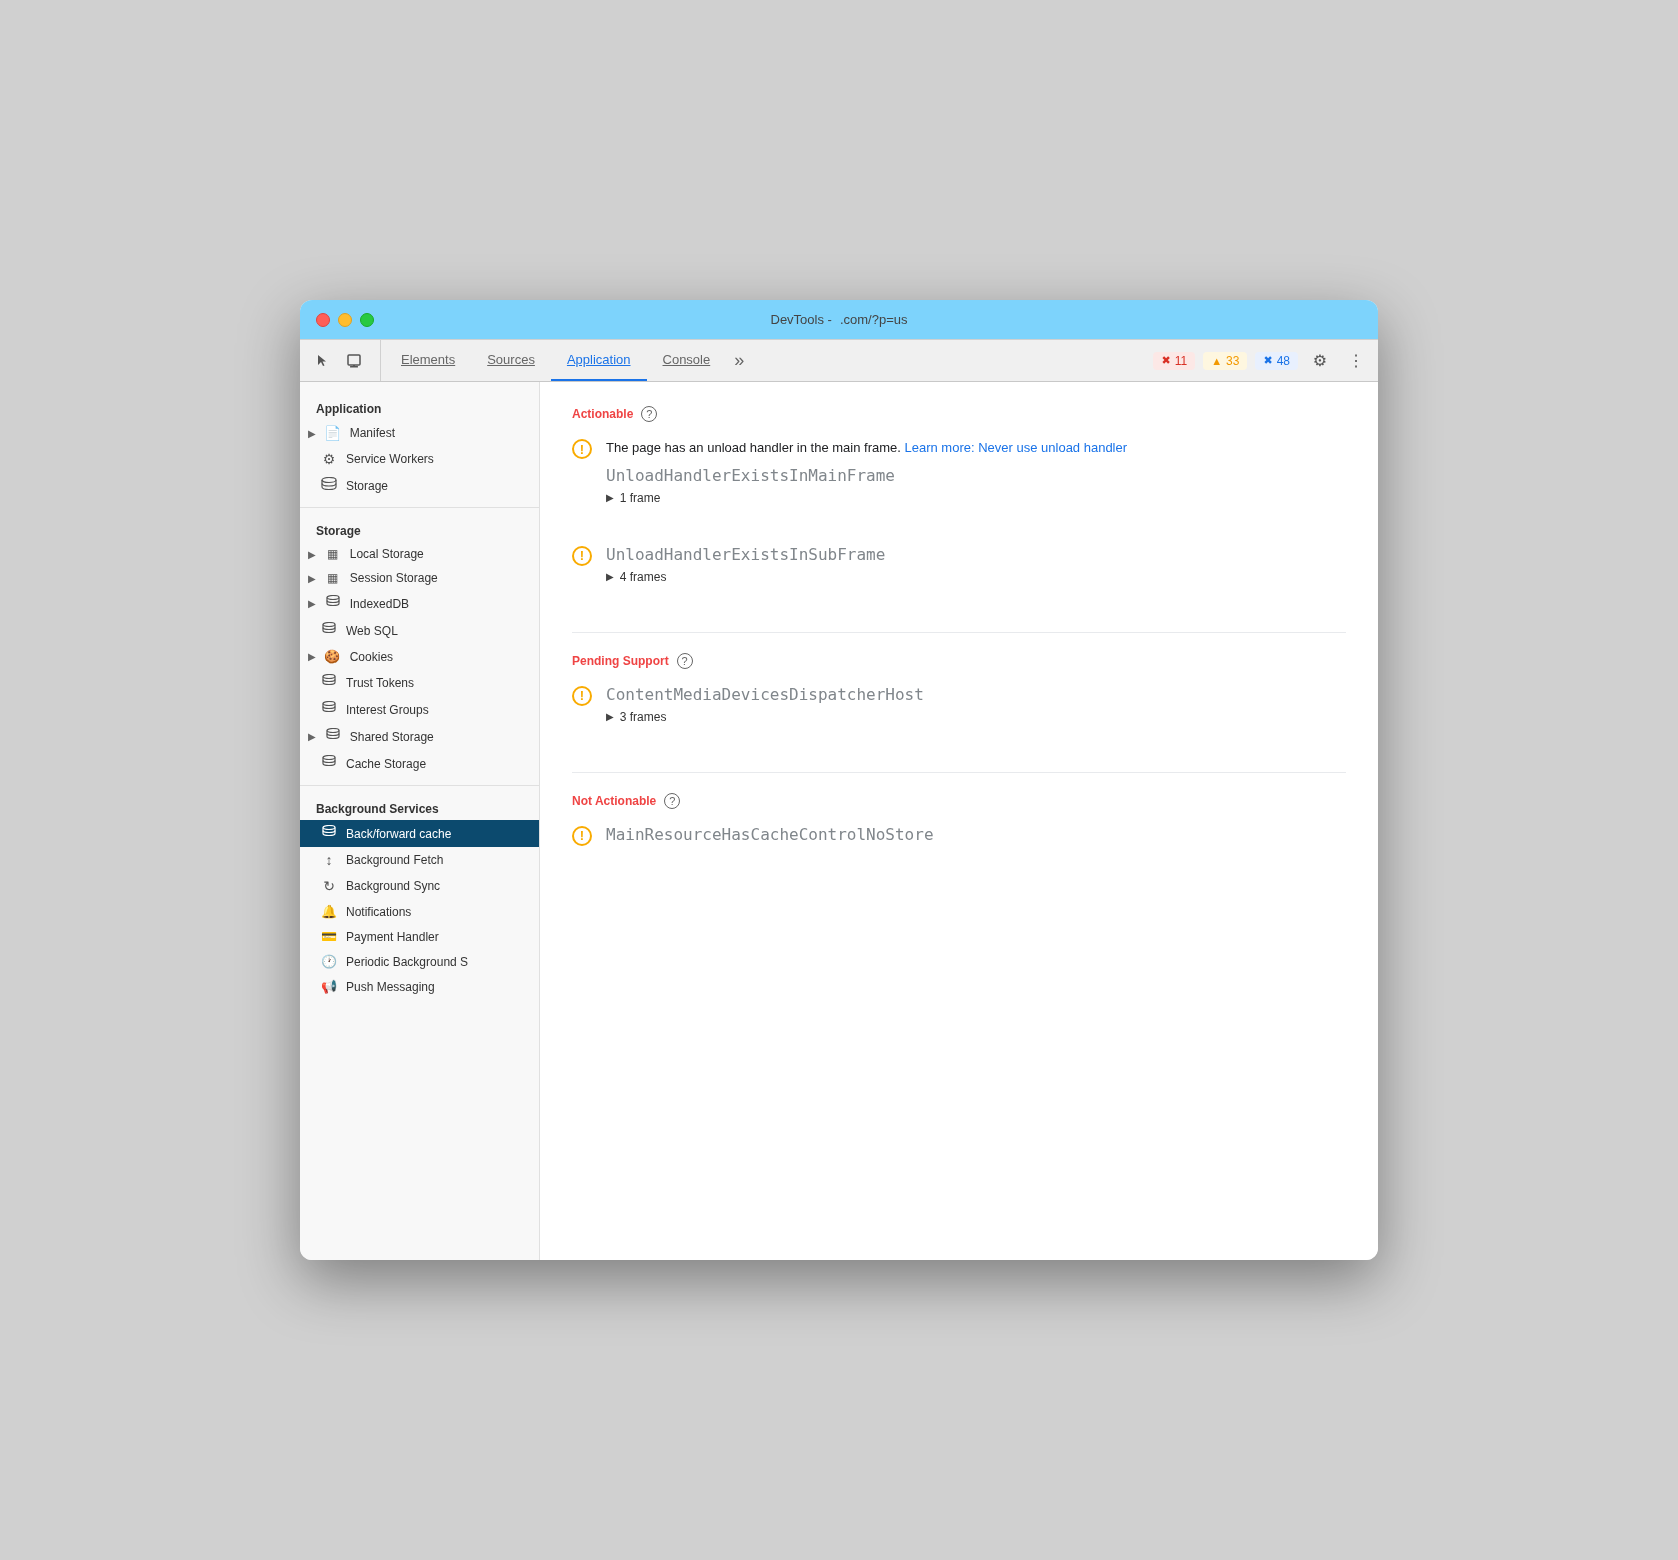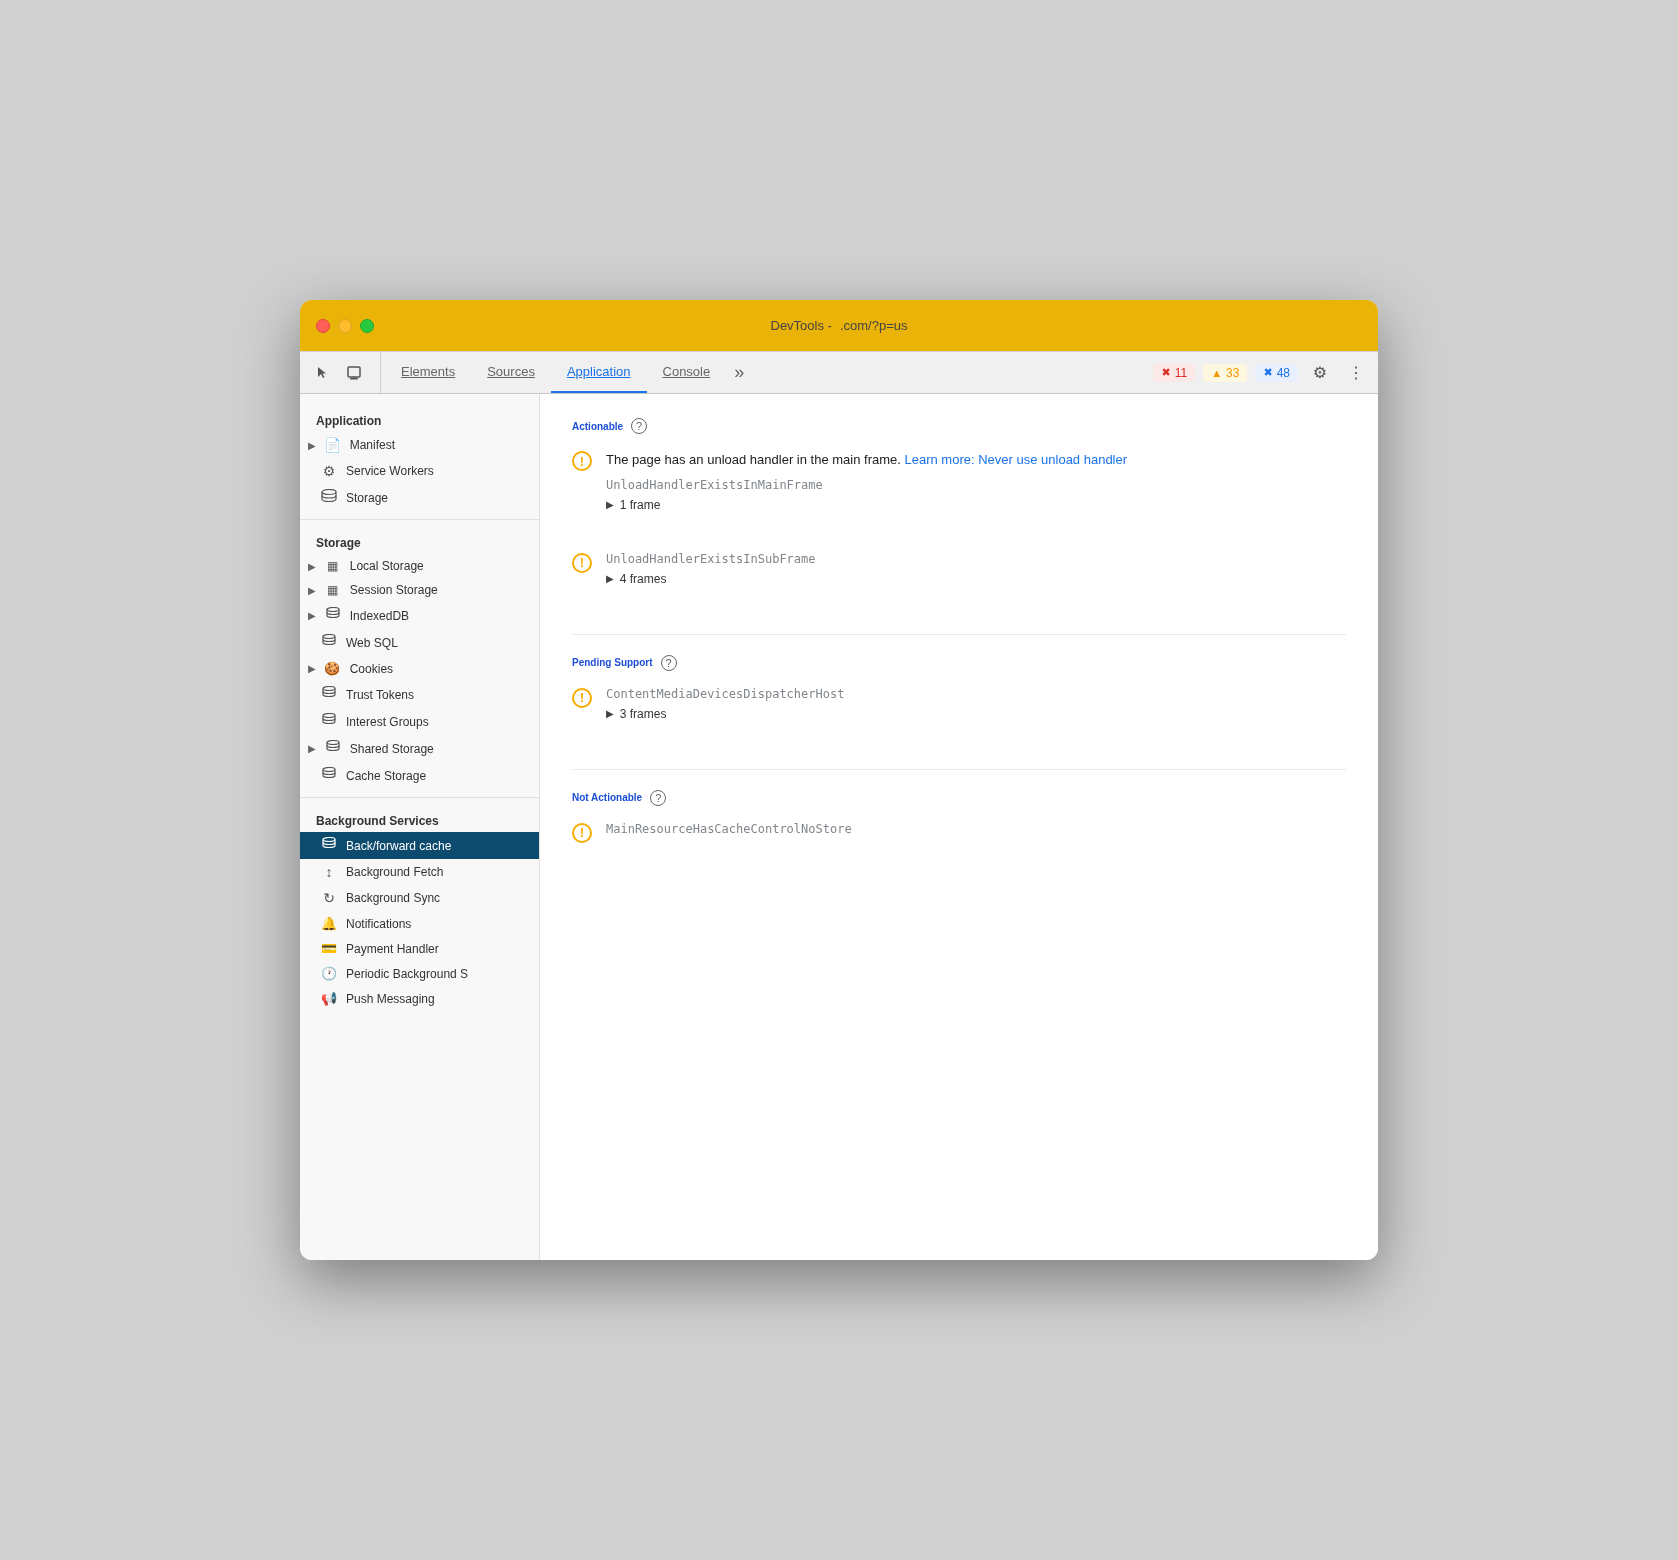--- a/index.html
+++ b/index.html
@@ -19,22 +19,22 @@
       background: #f5f5f5;
       border-radius: 12px;
       box-shadow: 0 20px 60px rgba(0,0,0,0.4);
       overflow: hidden;
       display: flex;
       flex-direction: column;
     }
 
     
     .titlebar {
-      background: #eab308;
-      height: 52px;
+      background: #7dd3fc;
+      height: 40px;
       display: flex;
       align-items: center;
       padding: 0 16px;
       border-bottom: 1px solid #d0d0d0;
       position: relative;
     }
 
     .traffic-lights {
       display: flex;
       gap: 8px;
@@ -236,23 +236,23 @@
     }
 
     .section-header {
       display: flex;
       align-items: center;
       gap: 8px;
       margin-bottom: 16px;
     }
 
     .section-title {
-      font-size: 10px;
+      font-size: 12px;
       font-weight: 700;
-      color: #1d4ed8;
+      color: #ef4444;
     }
 
     .help-icon {
       width: 16px;
       height: 16px;
       border: 1.5px solid #666;
       border-radius: 50%;
       display: flex;
       align-items: center;
       justify-content: center;
@@ -294,21 +294,21 @@
       line-height: 1.5;
       margin-bottom: 8px;
     }
 
     .issue-link {
       color: #1a73e8;
       text-decoration: none;
     }
 
     .issue-code {
-      font-size: 12px;
+      font-size: 16px;
       color: #80868b;
       font-family: 'Menlo', 'Monaco', monospace;
       margin-bottom: 6px;
     }
 
     .frame-expand {
       display: flex;
       align-items: center;
       gap: 6px;
       font-size: 12px;

